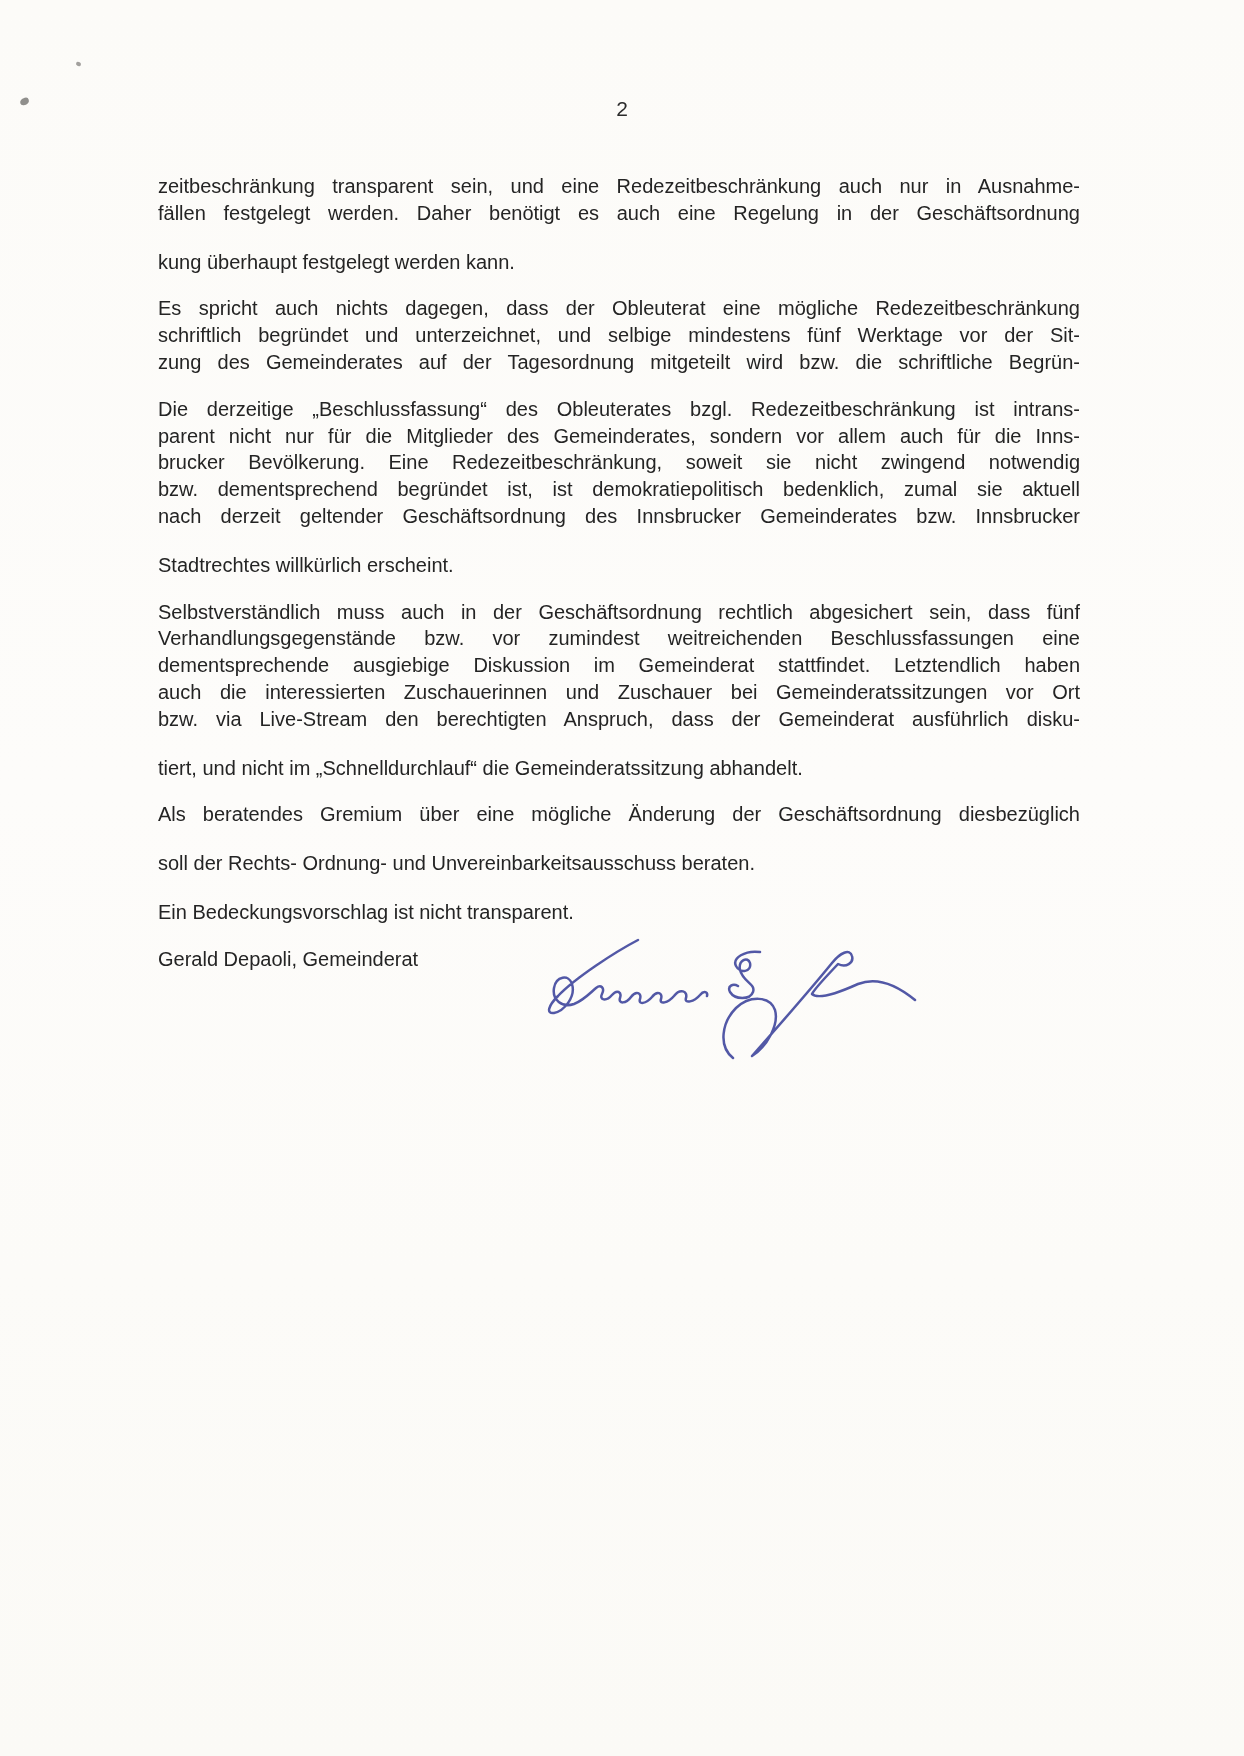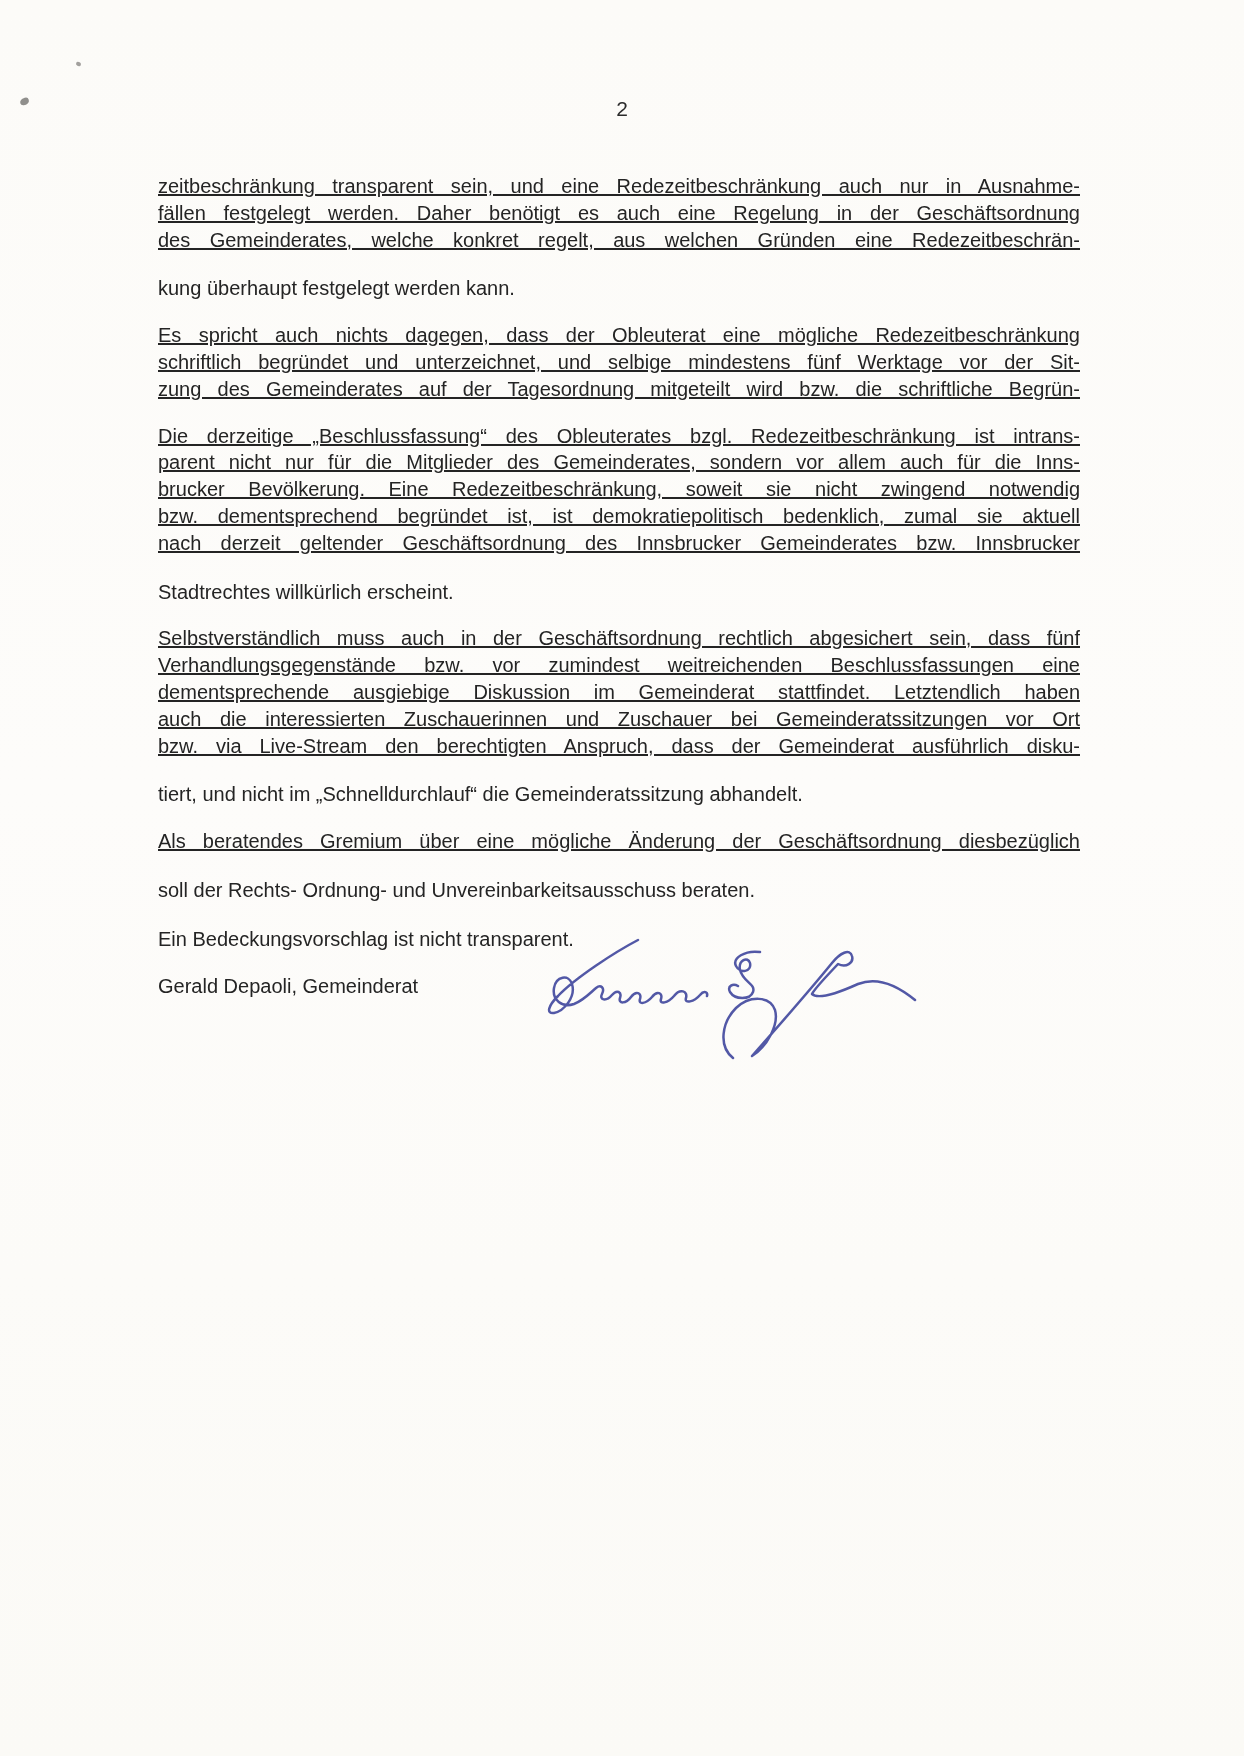--- a/index.html
+++ b/index.html
@@ -25,21 +25,21 @@
     position: absolute;
     left: 158px;
     top: 173px;
     width: 922px;
     font-size: 20px;
     line-height: 26.8px;
     color: #242424;
   }
   .para { margin: 0 0 20px 0; }
   .line { overflow: hidden; }
-  .jl { text-align: justify; text-align-last: justify; text-decoration: underline; }
+  .jl { text-align: justify; text-align-last: justify; }
   .ll { text-align: left; text-align-last: left; margin-top: 22px; }
   .signoff { margin-top: 0; text-align: right; }
   .signature-svg {
     position: absolute;
     left: 530px;
     top: 925px;
     width: 400px;
     height: 150px;
   }
   .speck {
@@ -67,21 +67,20 @@
 
   <div class="page-number">2</div>
 
   <div class="speck speck-1"></div>
   <div class="speck speck-2"></div>
 
   <div class="doc-body" id="doc">
       <div class="para">
         <div class="line jl">zeitbeschränkung transparent sein, und eine Redezeitbeschränkung auch nur in Ausnahme-</div>
         <div class="line jl">fällen festgelegt werden. Daher benötigt es auch eine Regelung in der Geschäftsordnung</div>
-        <div class="line jl">des Gemeinderates, welche konkret regelt, aus welchen Gründen eine Redezeitbeschrän-</div>
         <div class="line ll">kung überhaupt festgelegt werden kann.</div>
       </div>
       <div class="para">
         <div class="line jl">Es spricht auch nichts dagegen, dass der Obleuterat eine mögliche Redezeitbeschränkung</div>
         <div class="line jl">schriftlich begründet und unterzeichnet, und selbige mindestens fünf Werktage vor der Sit-</div>
         <div class="line jl">zung des Gemeinderates auf der Tagesordnung mitgeteilt wird bzw. die schriftliche Begrün-</div>
       </div>
       <div class="para">
         <div class="line jl">Die derzeitige „Beschlussfassung“ des Obleuterates bzgl. Redezeitbeschränkung ist intrans-</div>
         <div class="line jl">parent nicht nur für die Mitglieder des Gemeinderates, sondern vor allem auch für die Inns-</div>

